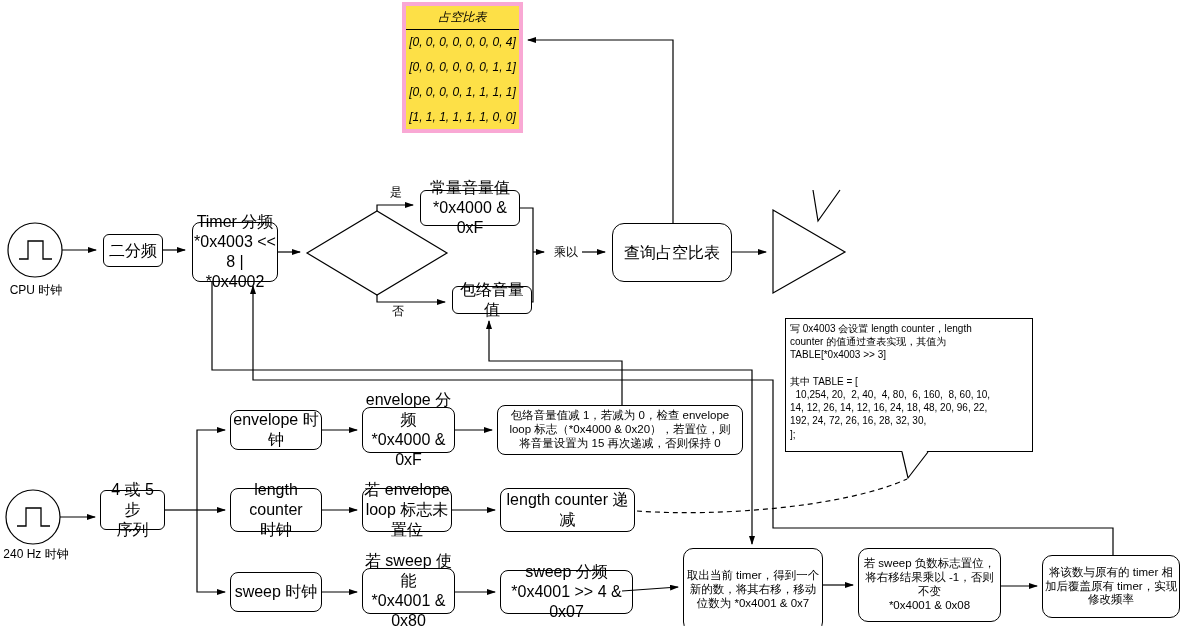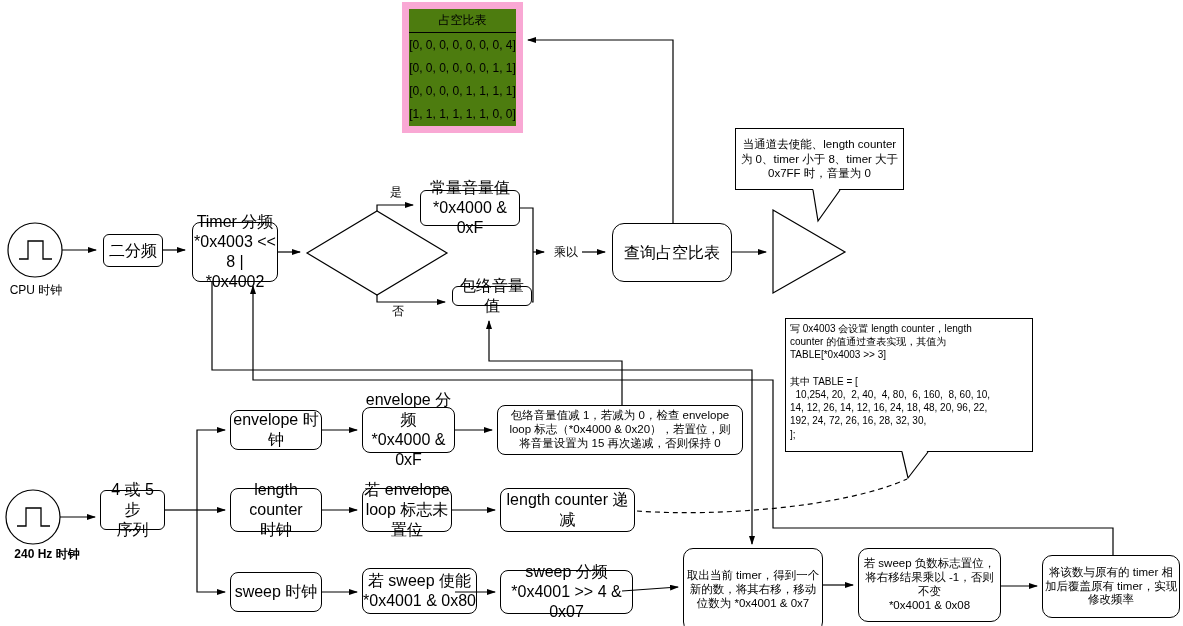--- a/index.html
+++ b/index.html
@@ -13,22 +13,22 @@
     text-align:center;white-space:pre-line;font-size:16px;line-height:1.25;z-index:1;
   }
   .r6{border-radius:6px;}
   .r12{border-radius:12px;}
   .small{font-size:11.5px;line-height:1.2;}
   .lbl{
     position:absolute;white-space:pre-line;text-align:center;font-size:12px;
     line-height:1.2;z-index:1;background:transparent;
   }
   #duty-table{
-    position:absolute;left:402px;top:2px;width:121px;height:131px;border:7px solid #f9a8d4;
-    background:#4d7c0f;box-sizing:border-box;display:flex;flex-direction:column;z-index:1;
+    position:absolute;left:402px;top:2px;width:121px;height:131px;border:4px solid #f9a8d4;
+    background:#fde047;box-sizing:border-box;display:flex;flex-direction:column;z-index:1;font-style:italic;
   }
   #duty-table .t-title{
     height:23px;border-bottom:1px solid #000;display:flex;align-items:center;
     justify-content:center;font-size:12px;flex:0 0 auto;
   }
   #duty-table .t-rows{flex:1;display:flex;flex-direction:column;justify-content:space-around;}
   #duty-table .t-row{text-align:center;font-size:12px;}
   .callout{
     position:absolute;box-sizing:border-box;border:1px solid #000;background:#fff;
     font-size:11.5px;line-height:1.3;text-align:center;display:flex;align-items:center;
@@ -48,25 +48,20 @@
   <div id="duty-table">
     <div class="t-title">占空比表</div>
     <div class="t-rows">
       <div class="t-row">[0, 0, 0, 0, 0, 0, 0, 4]</div>
       <div class="t-row">[0, 0, 0, 0, 0, 0, 1, 1]</div>
       <div class="t-row">[0, 0, 0, 0, 1, 1, 1, 1]</div>
       <div class="t-row">[1, 1, 1, 1, 1, 1, 0, 0]</div>
     </div>
   </div>
 
-  <div class="callout" style="left:735px;top:128px;width:169px;height:62px;">
-    <span>当通道去使能、length counter
-为 0、timer 小于 8、timer 大于
-0x7FF 时，音量为 0</span>
-  </div>
 
   <div class="callout" id="note-callout" style="left:785px;top:318px;width:248px;height:134px;">
     <span>写 0x4003 会设置 length counter，length
 counter 的值通过查表实现，其值为
 TABLE[*0x4003 &gt;&gt; 3]
 
 其中 TABLE = [
   10,254, 20,  2, 40,  4, 80,  6, 160,  8, 60, 10,
 14, 12, 26, 14, 12, 16, 24, 18, 48, 20, 96, 22,
 192, 24, 72, 26, 16, 28, 32, 30,
@@ -85,33 +80,33 @@
 
   <div class="lbl" style="left:312px;top:238px;width:130px;">是否设置常量音量
 *0x4000 &amp; 0x10</div>
   <div class="lbl" style="left:386px;top:185px;width:20px;">是</div>
   <div class="lbl" style="left:388px;top:304px;width:20px;">否</div>
 
   <div class="node r6" style="left:420px;top:190px;width:100px;height:36px;">
     <span>常量音量值
 *0x4000 &amp; 0xF</span>
   </div>
-  <div class="node r6" style="left:452px;top:286px;width:80px;height:20px;">
+  <div class="node r6" style="left:452px;top:286px;width:80px;height:28px;">
     <span>包络音量值</span>
   </div>
 
   <div class="lbl" style="left:550px;top:245px;width:32px;">乘以</div>
 
   <div class="node r12" style="left:612px;top:223px;width:120px;height:59px;">
     <span>查询占空比表</span>
   </div>
 
   <div class="lbl" style="left:772px;top:245px;width:60px;">输出音量</div>
 
-  <div class="lbl" style="left:11px;top:547px;width:72px;font-weight:bold;">240 Hz 时钟</div>
+  <div class="lbl" style="left:0px;top:547px;width:72px;">240 Hz 时钟</div>
   <div class="node r6" style="left:100px;top:490px;width:65px;height:40px;">
     <span>4 或 5 步
 序列</span>
   </div>
 
   <div class="node" style="left:230px;top:410px;width:92px;height:40px;">
     <span>envelope 时钟</span>
   </div>
   <div class="node" style="left:362px;top:407px;width:93px;height:46px;">
     <span>envelope 分频
@@ -131,21 +126,21 @@
     <span>若 envelope
 loop 标志未置位</span>
   </div>
   <div class="node" style="left:500px;top:488px;width:135px;height:44px;">
     <span>length counter 递减</span>
   </div>
 
   <div class="node" style="left:230px;top:572px;width:92px;height:40px;">
     <span>sweep 时钟</span>
   </div>
-  <div class="node" style="left:362px;top:568px;width:115px;height:46px;">
+  <div class="node" style="left:362px;top:568px;width:93px;height:46px;">
     <span>若 sweep 使能
 *0x4001 &amp; 0x80</span>
   </div>
   <div class="node" style="left:500px;top:570px;width:133px;height:44px;">
     <span>sweep 分频
 *0x4001 &gt;&gt; 4 &amp; 0x07</span>
   </div>
   <div class="node small" style="left:683px;top:548px;width:140px;height:84px;border-radius:10px;">
     <span>取出当前 timer，得到一个
 新的数，将其右移，移动

